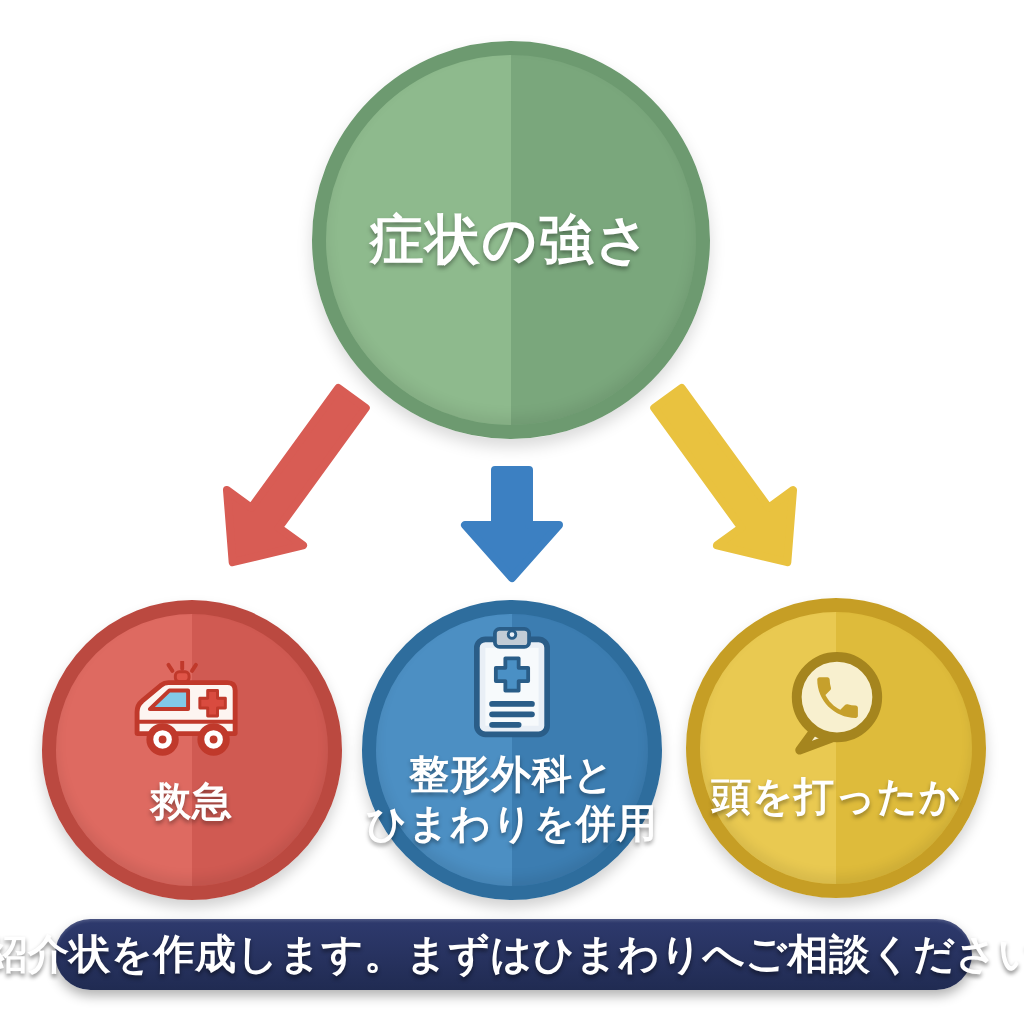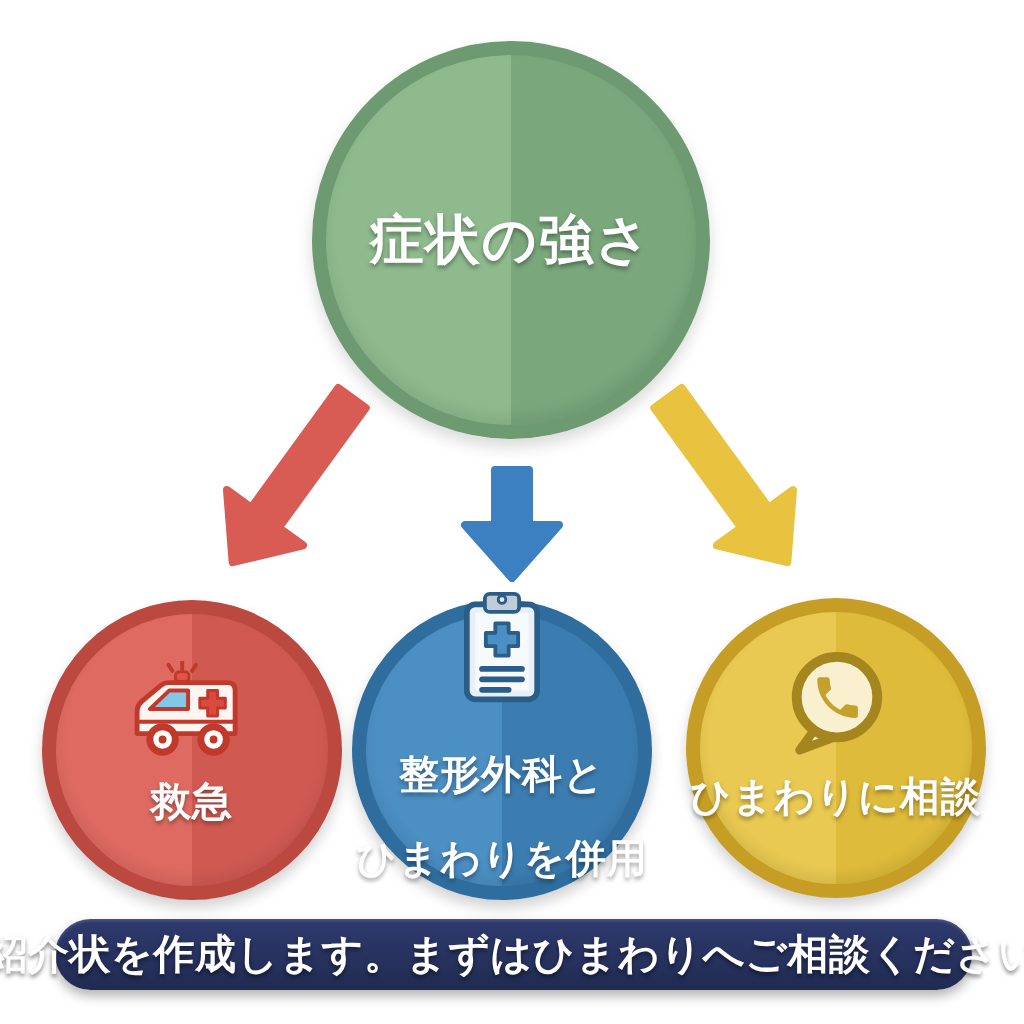--- a/index.html
+++ b/index.html
@@ -32,24 +32,23 @@
 
   .branch-circle{width:300px;height:300px;border-width:14px;border-style:solid;}
   .branch-circle .txt{font-size:40px;line-height:1.22;letter-spacing:1px;}
 
   .circle-emergency{
     left:42px;top:600px;border-color:#bb4940;
     background:linear-gradient(90deg,#de6a61 0 50%,#d05a52 50% 100%);
     box-shadow:0 8px 14px rgba(0,0,0,0.18), inset 0 -8px 12px rgba(0,0,0,0.08);
   }
   .circle-ortho{
-    left:352px;top:600px;border-color:#2e6d9d;
+    left:362px;top:600px;border-color:#2e6d9d;
     background:linear-gradient(90deg,#4c8fc3 0 50%,#3c7db1 50% 100%);
     box-shadow:0 8px 14px rgba(0,0,0,0.18), inset 0 -8px 12px rgba(0,0,0,0.08);
-    gap:35px;
   }
   .circle-consult{
     left:686px;top:598px;border-color:#c69e25;
     background:linear-gradient(90deg,#e9c951 0 50%,#debb3b 50% 100%);
     box-shadow:0 8px 14px rgba(0,0,0,0.18), inset 0 -8px 12px rgba(0,0,0,0.08);
   }
   .icon-wrap{display:block;margin-bottom:10px;}
   .circle-emergency .icon-wrap{margin-top:-14px;}
   .circle-ortho .icon-wrap{margin-top:-26px;margin-bottom:6px;}
   .circle-consult .icon-wrap{margin-top:-30px;margin-bottom:12px;}
@@ -154,20 +153,20 @@
 
         <path d="M 34 84 L 18 106 L 50 94 Z" fill="#f8f0cf" stroke="#a5851e" stroke-width="9" stroke-linejoin="round"></path>
 
         <circle cx="56" cy="52" r="41" fill="#f8f0cf" stroke="#a5851e" stroke-width="10"></circle>
 
         <g transform="translate(29,25) scale(2.3)">
           <path fill="#c6a02c" d="M6.62 10.79c1.44 2.83 3.76 5.14 6.59 6.59l2.2-2.2c.27-.27.67-.36 1.02-.24 1.12.37 2.33.57 3.57.57.55 0 1 .45 1 1V20c0 .55-.45 1-1 1-9.39 0-17-7.61-17-17 0-.55.45-1 1-1h3.5c.55 0 1 .45 1 1 0 1.25.2 2.45.57 3.57.11.35.03.74-.25 1.02l-2.2 2.2z"></path>
         </g>
       </svg>
     </span>
-    <div class="txt">ひまわりに相談</div>
+    <div class="txt">頭を打ったか</div>
   </div>
 
   <div class="banner">
     <div class="txt">紹介状を作成します。まずはひまわりへご相談ください</div>
   </div>
 
 </div>
 
 </body></html>

